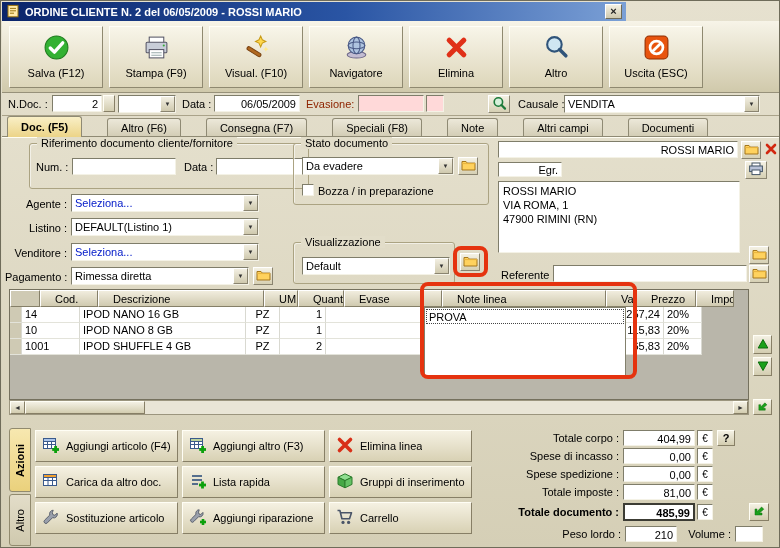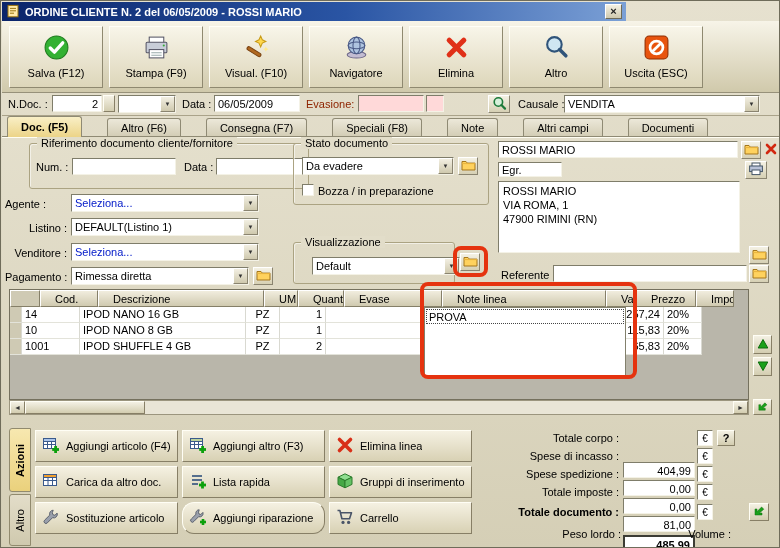--- a/index.html
+++ b/index.html
@@ -41,21 +41,21 @@
   
   .sunken {
     background: #fff;
     border: 1px solid; border-color: #7f7d6a #f4f2e6 #f4f2e6 #7f7d6a;
     overflow: hidden; white-space: nowrap;
   }
   .raised {
     background: linear-gradient(#f4f1e4, #d3cdb0);
     border: 1px solid; border-color: #fffef5 #877f66 #877f66 #fffef5;
   }
-  .field { position: absolute; height: 17px; padding: 2px 3px; font-size: 11px; }
+  .field { position: absolute; height: 17px; padding: 2px 3px; font-size: 11px; text-align: right; }
   .lbl { position: absolute; height: 16px; padding-top: 2px; font-size: 11px; white-space: nowrap; }
   .combo { position: absolute; height: 18px; background:#fff;
     border: 1px solid; border-color: #7f7d6a #f4f2e6 #f4f2e6 #7f7d6a;
     padding: 2px 17px 0 3px; white-space: nowrap; overflow: hidden; }
   .combo .arrow-btn {
     position: absolute; top: 0px; right: 0px; width: 15px; height: 16px;
     background: linear-gradient(#f2efe2,#cfc9ae);
     border: 1px solid; border-color: #fff #8a8470 #8a8470 #fff;
     display: flex; align-items: center; justify-content: center;
     font-size: 6px; color: #333;
@@ -126,21 +126,21 @@
   .vtab span { writing-mode: vertical-rl; transform: rotate(180deg); font-size: 11px; }
   .vtab.azioni { top: 427px; height: 64px; background: linear-gradient(#f7e8b0,#ead17c); font-weight: bold; }
   .vtab.altro { top: 493px; height: 52px; background: linear-gradient(#e3ddc9,#cfc9ae); }
   .act-btn { position: absolute; width: 143px; height: 32px;
     background: linear-gradient(#f5f1e2, #d8d1b4);
     border: 1px solid; border-color: #fffef5 #877f66 #877f66 #fffef5;
     display: flex; align-items: center; gap: 6px; padding: 0 6px; font-size: 11px; }
   .act-btn .alabel { white-space: nowrap; overflow: hidden; }
   
   .tot-label { position: absolute; width: 120px; text-align: right; font-size: 11px; white-space: nowrap; }
-  .tot-val { position: absolute; width: 72px; height: 16px; text-align: right; padding: 2px 3px; font-size: 11px; margin-top: 32px; }
+  .tot-val { position: absolute; width: 72px; height: 16px; text-align: right; padding: 2px 3px; font-size: 11px; }
   .cur-box { position: absolute; width: 16px; height: 16px; text-align: center; padding-top: 2px; font-size: 10px; }
   .bold { font-weight: bold; }
   .doc-total { border: 2px solid #3c3c34 !important; }
   
   .annotation { position: absolute; border: 4px solid #e5330f; border-radius: 8px;
     pointer-events: none; z-index: 50; }
 </style>
 </head>
 <body>
 
@@ -254,21 +254,21 @@
   <div class="content-bg"></div>
 
   <div class="groupbox" style="left:8px; top:142px; width:280px; height:46px;margin-left:20px;">
     <span class="legend">Riferimento documento cliente/fornitore</span>
     <span class="lbl" style="left:6px; top:15px;">Num. :</span>
     <div class="field sunken" style="left:42px; top:14px; width:104px;"></div>
     <span class="lbl" style="left:154px; top:15px;">Data :</span>
     <div class="field sunken" style="left:186px; top:14px; width:88px;"></div>
   </div>
 
-  <span class="lbl" style="left:4px; top:195px; width:62px; ">Agente :</span>
+  <span class="lbl" style="left:4px; top:195px; width:62px; text-align:right;">Agente :</span>
   <div class="combo" style="left:70px; top:193px; width:188px;">
     <span class="blue-link">Seleziona...</span>
     <span class="arrow-btn">▼</span>
   </div>
 
   <span class="lbl" style="left:4px; top:219px; width:62px; text-align:right;">Listino :</span>
   <div class="combo" style="left:70px; top:217px; width:188px;">
     <span>DEFAULT(Listino 1)</span>
     <span class="arrow-btn">▼</span>
   </div>
@@ -302,21 +302,21 @@
             <path d="M1 2.5h4l1.4 1.6H14V11H1z" fill="#ffd25e" stroke="#a5771c"></path>
             <path d="M1 4.6h13" stroke="#e8b23c" fill="none"></path>
           </svg></span>
     </div>
     <div class="checkbox" style="left:8px; top:40px;"></div>
     <span class="lbl" style="left:24px; top:39px;">Bozza / in preparazione</span>
   </div>
 
   <div class="groupbox" style="left:292px; top:241px; width:162px; height:42px;">
     <span class="legend">Visualizzazione</span>
-    <div class="combo" style="left:18px; top:14px; width:148px;">
+    <div class="combo" style="left:8px; top:14px; width:148px;">
       <span>Default</span>
       <span class="arrow-btn">▼</span>
     </div>
   </div>
   <div class="icon-btn" style="left:459px; top:252px;">
     <span><svg width="15" height="12" viewBox="0 0 15 12">
           <path d="M1 2.5h4l1.4 1.6H14V11H1z" fill="#ffd25e" stroke="#a5771c"></path>
           <path d="M1 4.6h13" stroke="#e8b23c" fill="none"></path>
         </svg></span>
   </div>
@@ -508,21 +508,21 @@
         </svg></span>
     <span class="alabel">Gruppi di inserimento</span>
   </div>
 
   <div class="act-btn" style="left:34px; top:501px;">
     <span><svg width="18" height="18" viewBox="0 0 18 18">
           <path d="M11.2 2.2a3.6 3.6 0 0 0-3.4 4.8L2.6 12.2a1.9 1.9 0 1 0 2.7 2.7l5.2-5.2a3.6 3.6 0 0 0 4.6-4.6L12.9 7.3l-2-.6-.6-2z" fill="#9aa0ac" stroke="#5c626e"></path>
         </svg></span>
     <span class="alabel">Sostituzione articolo</span>
   </div>
-  <div class="act-btn" style="left:181px; top:501px;border-radius:12px;">
+  <div class="act-btn" style="left:181px; top:501px;">
     <span><svg width="18" height="18" viewBox="0 0 18 18">
           <path d="M10.2 1.8a3.4 3.4 0 0 0-3.2 4.5L2.4 10.9a1.8 1.8 0 1 0 2.5 2.5l4.7-4.7a3.4 3.4 0 0 0 4.3-4.3L11.8 6.5l-1.8-.5-.5-1.8z" fill="#9aa0ac" stroke="#5c626e"></path>
           <g stroke="#0ca00c" stroke-width="2.6">
             <line x1="14" y1="11" x2="14" y2="17"></line>
             <line x1="11" y1="14" x2="17" y2="14"></line>
           </g>
         </svg></span>
     <span class="alabel">Aggiungi riparazione</span>
   </div>
   <div class="act-btn" style="left:328px; top:501px;">

